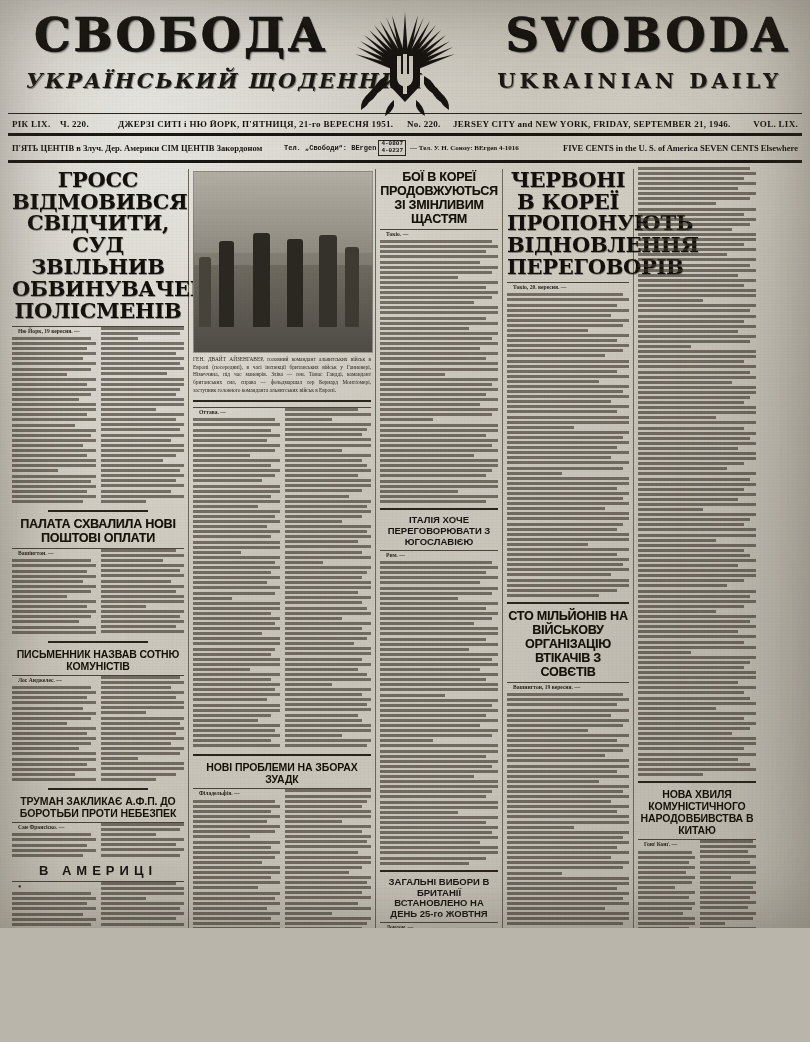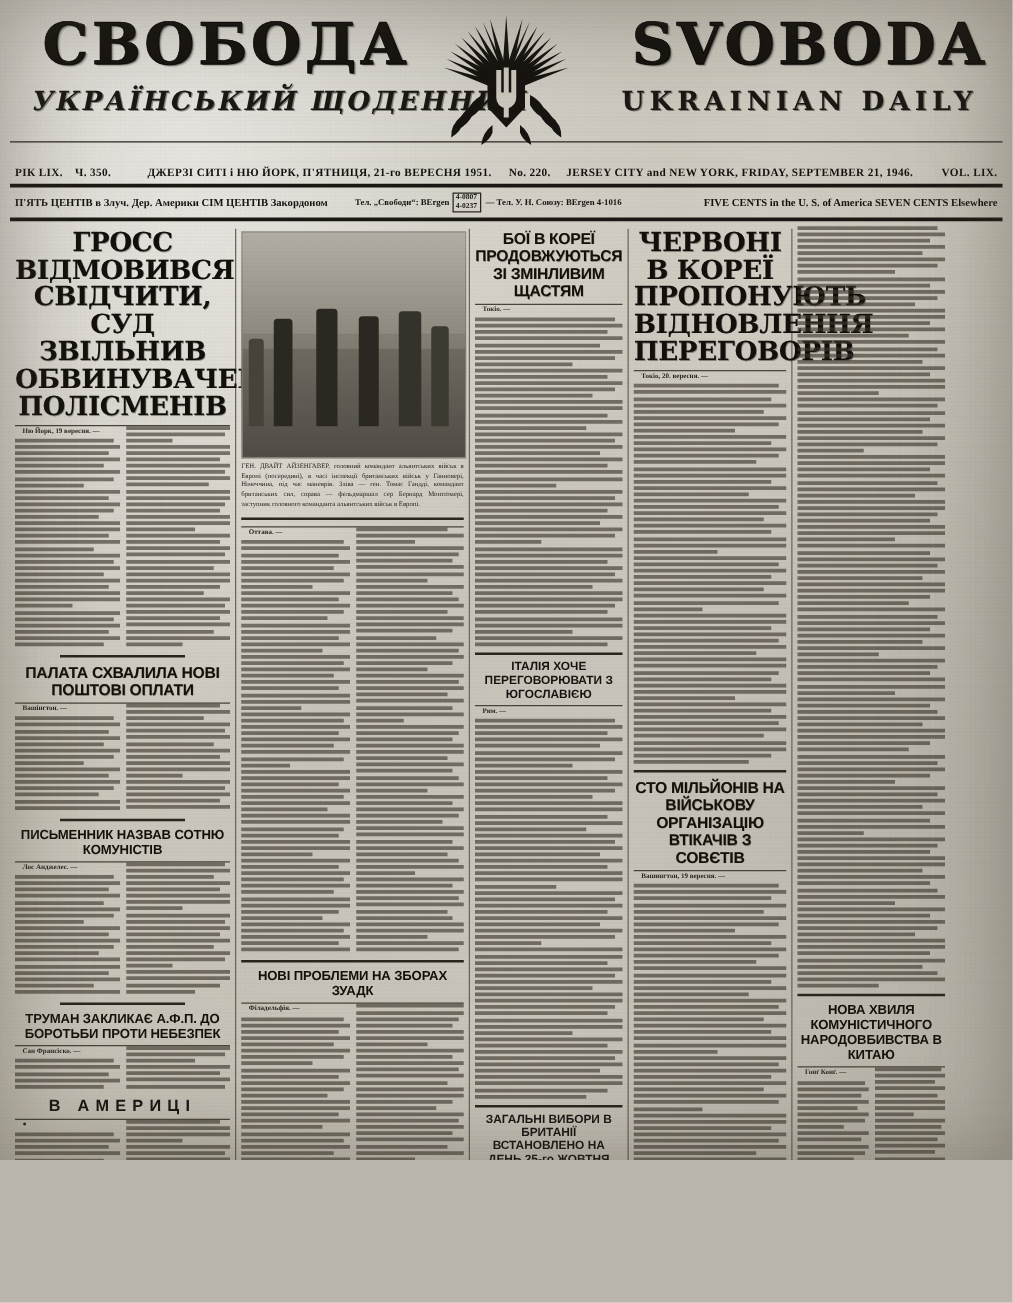--- a/index.html
+++ b/index.html
@@ -54,32 +54,32 @@
   .mast-sub.right{right:20px;letter-spacing:4px;font-style:normal;}
 
   .emblem{position:absolute;left:50%;transform:translateX(-50%);top:-2px;width:150px;height:116px;}
 
   
   .rule-thick{height:3px;background:#1b1813;margin:2px 0;}
   .rule-thin{height:1px;background:#2a2620;margin:1px 0;}
   .rule-hair{height:1px;background:#4a443a;}
 
   .dateline{display:flex;align-items:center;font-size:9px;font-weight:bold;
-    letter-spacing:.3px;padding:18px 4px 2px 4px;font-family:"Liberation Serif",serif;}
+    letter-spacing:.3px;padding:4px 4px 2px 4px;font-family:"Liberation Serif",serif;}
   .dateline .l1{width:48px;}
   .dateline .l2{width:58px;}
   .dateline .l3{flex:1;}
   .dateline .r1{width:46px;}
   .dateline .r2{flex:1;text-align:left;}
   .dateline .r3{width:56px;text-align:right;}
 
   .pricebar{display:flex;align-items:center;font-size:8.5px;font-weight:bold;
     padding:2px 4px;gap:4px;justify-content:center;}
   .pricebar .pb-left{width:268px;}
-  .pricebar .pb-ph{display:flex;align-items:center;gap:2px;font-size:7px;}
+  .pricebar .pb-ph{display:flex;align-items:center;gap:2px;font-size:7px;font-family:Liberation Mono, monospace;}
   .pricebar .phbox{display:flex;flex-direction:column;border:1px solid #2a2620;
     padding:0 2px;line-height:1.15;font-size:6px;}
   .pricebar .pb-ph2{font-size:7px;}
   .pricebar .pb-right{margin-left:auto;font-size:8.5px;}
 
   
   .content{display:flex;margin-top:4px;height:886px;}
   .col{position:relative;padding:0 4px;}
   .colsep{width:1px;background:#6d665b;flex:0 0 1px;margin-top:2px;}
 
@@ -205,21 +205,21 @@
       </svg>
 
       <div class="mast-title right">SVOBODA</div>
       <div class="mast-sub right">UKRAINIAN DAILY</div>
     </div>
 
     <div class="rule-thin"></div>
 
     <div class="dateline">
       <span class="l1">РІК LIX.</span>
-      <span class="l2">Ч. 350.</span>
+      <span class="l2">Ч. 220.</span>
       <span class="l3">ДЖЕРЗІ СИТІ і НЮ ЙОРК,  П'ЯТНИЦЯ, 21-го ВЕРЕСНЯ 1951.</span>
       <span class="r1">No. 220.</span>
       <span class="r2">JERSEY CITY and NEW YORK,   FRIDAY, SEPTEMBER 21, 1946.</span>
       <span class="r3">VOL. LIX.</span>
     </div>
 
     <div class="rule-thick"></div>
 
     <div class="pricebar">
       <span class="pb-left">П'ЯТЬ ЦЕНТІВ в Злуч. Дер. Америки   СІМ ЦЕНТІВ Закордоном</span>

